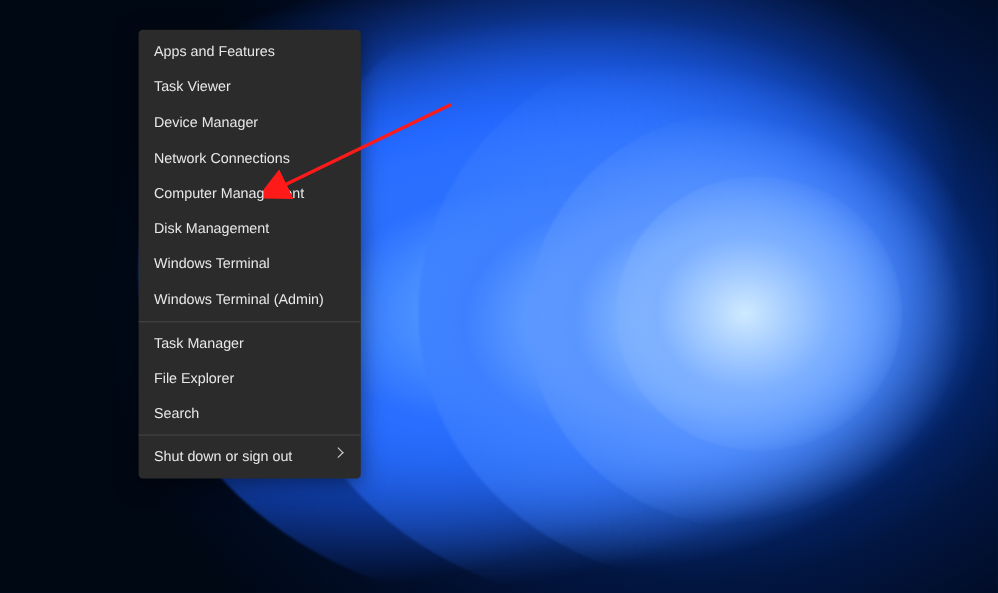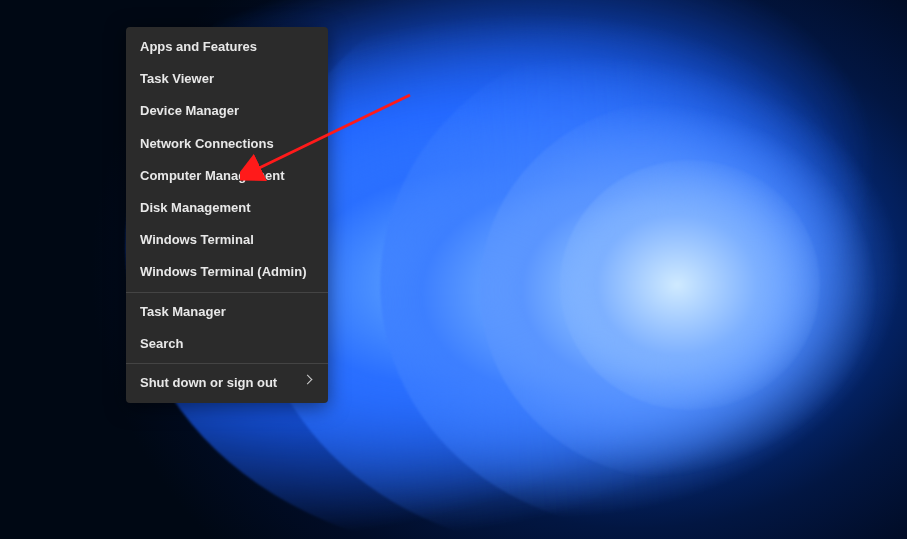--- a/index.html
+++ b/index.html
@@ -67,21 +67,20 @@
       font-size: 13px;
       font-weight: 400;
     }
     .menu-item {
       padding: 7px 14px;
       cursor: pointer;
       display: flex;
       align-items: flex-start;
       justify-content: space-between;
       line-height: 1.4;
-      font-weight: bold;
     }
     .menu-separator {
       height: 1px;
       background: #444;
       margin: 3px 0;
     }
     .chevron {
       width: 10px;
       height: 10px;
       display: inline-block;
@@ -142,20 +141,23 @@
       <div class="menu-item">
         <span>Windows Terminal (Admin)</span>
       </div>
     </div>
   <div class="menu-separator"></div>
   <div id="group2">
       <div class="menu-item">
         <span>Task Manager</span>
       </div>
       <div class="menu-item">
+        <span>File Explorer</span>
+      </div>
+      <div class="menu-item">
         <span>Search</span>
       </div>
     </div>
   <div class="menu-separator"></div>
   <div id="group3">
       <div class="menu-item">
         <span>Shut down or sign out</span>
         <span class="chevron"></span>
       </div>
     </div>

